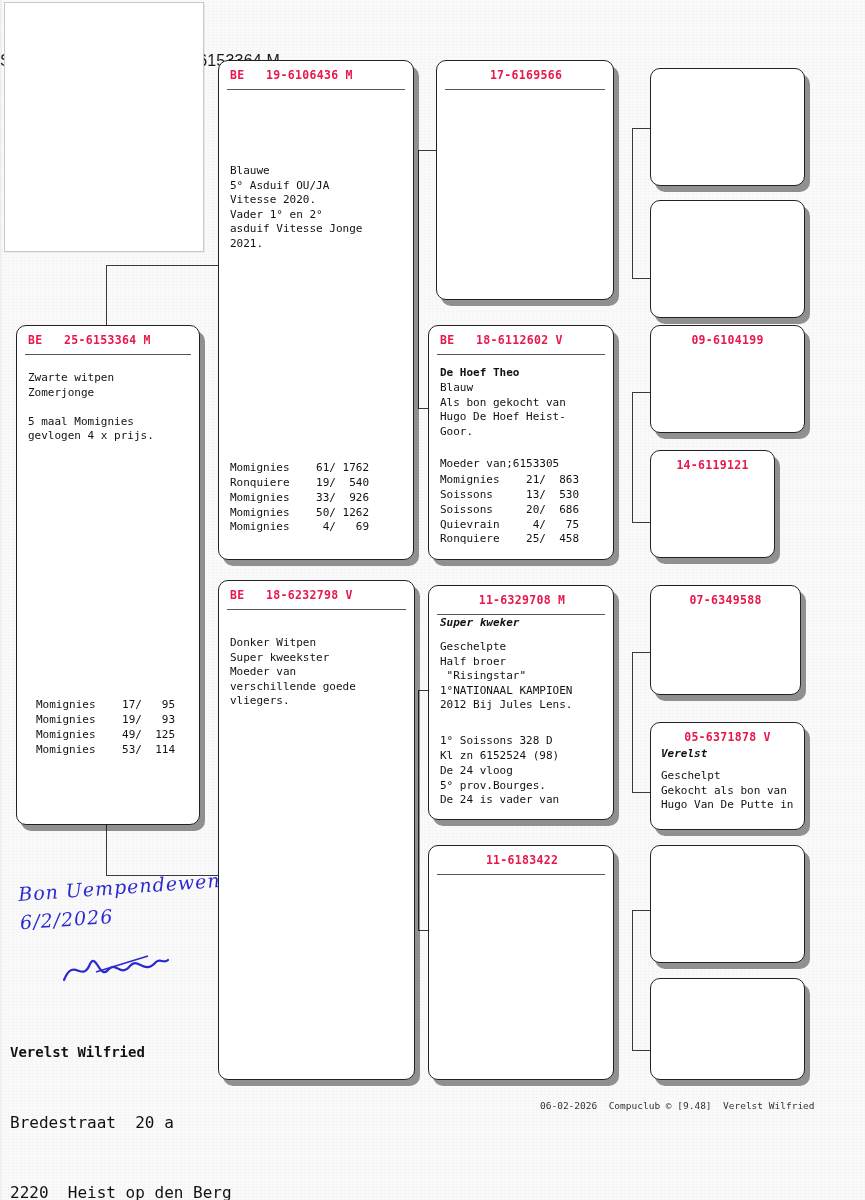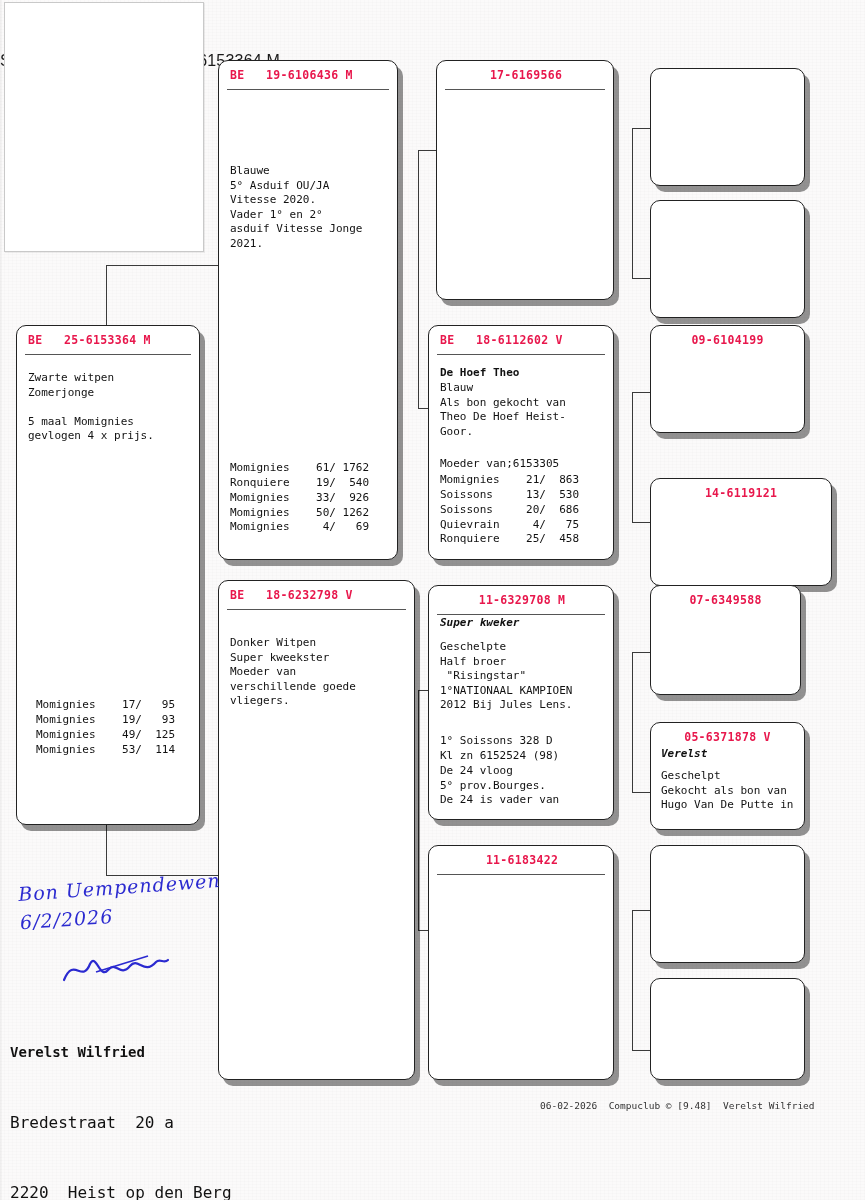--- a/index.html
+++ b/index.html
@@ -177,21 +177,21 @@
 Zomerjonge
 
 5 maal Momignies
 gevlogen 4 x prijs.</div>
     <div class="results" style="top:372px;margin-left:8px;">Momignies    17/   95
 Momignies    19/   93
 Momignies    49/  125
 Momignies    53/  114</div>
   </div>
 
-  <div class="card" style="left:218px;top:60px;width:180px;height:500px;">
+  <div class="card" style="left:218px;top:60px;width:196px;height:500px;">
     <div class="pad">
       <span class="ring left">BE   19-6106436 M</span>
     </div>
     <div class="divline" style="top:28px;"></div>
     <div class="body-txt" style="position:absolute;left:11px;top:103px;">Blauwe
 5° Asduif OU/JA
 Vitesse 2020.
 Vader 1° en 2°
 asduif Vitesse Jonge
 2021.</div>
@@ -223,21 +223,21 @@
   </div>
 
   <div class="card" style="left:428px;top:325px;width:186px;height:235px;">
     <div class="pad">
       <span class="ring left">BE   18-6112602 V</span>
     </div>
     <div class="divline" style="top:28px;"></div>
     <div class="name-bold" style="position:absolute;left:11px;top:40px;">De Hoef Theo</div>
     <div class="body-txt" style="position:absolute;left:11px;top:55px;">Blauw
 Als bon gekocht van
-Theo De Hoef Heist-
+Hugo De Hoef Heist-
 Goor.</div>
     <div class="body-txt" style="position:absolute;left:11px;top:131px;">Moeder van;6153305</div>
     <div class="results" style="top:147px;">Momignies    21/  863
 Soissons     13/  530
 Soissons     20/  686
 Quievrain     4/   75
 Ronquiere    25/  458</div>
   </div>
 
   <div class="card" style="left:428px;top:585px;width:186px;height:235px;">
@@ -268,21 +268,21 @@
 
   <div class="card" style="left:650px;top:68px;width:155px;height:118px;">
     <span class="ring center" style="display:block;padding-top:7px;"></span>
   </div>
   <div class="card" style="left:650px;top:200px;width:155px;height:118px;">
     <span class="ring center" style="display:block;padding-top:7px;"></span>
   </div>
   <div class="card" style="left:650px;top:325px;width:155px;height:108px;">
     <span class="ring center" style="display:block;padding-top:7px;">09-6104199</span>
   </div>
-  <div class="card" style="left:650px;top:450px;width:182px;height:108px;margin-top:28px;">
+  <div class="card" style="left:650px;top:450px;width:125px;height:108px;">
     <span class="ring center" style="display:block;padding-top:7px;">14-6119121</span>
   </div>
   <div class="card" style="left:650px;top:585px;width:151px;height:110px;">
     <span class="ring center" style="display:block;padding-top:7px;">07-6349588</span>
   </div>
   <div class="card" style="left:650px;top:722px;width:155px;height:108px;">
     <span class="ring center" style="display:block;padding-top:7px;">05-6371878 V</span>
     <div class="name-bolditalic" style="position:absolute;left:10px;top:24px;">Verelst</div>
     <div class="body-txt" style="position:absolute;left:10px;top:46px;">Geschelpt
 Gekocht als bon van

